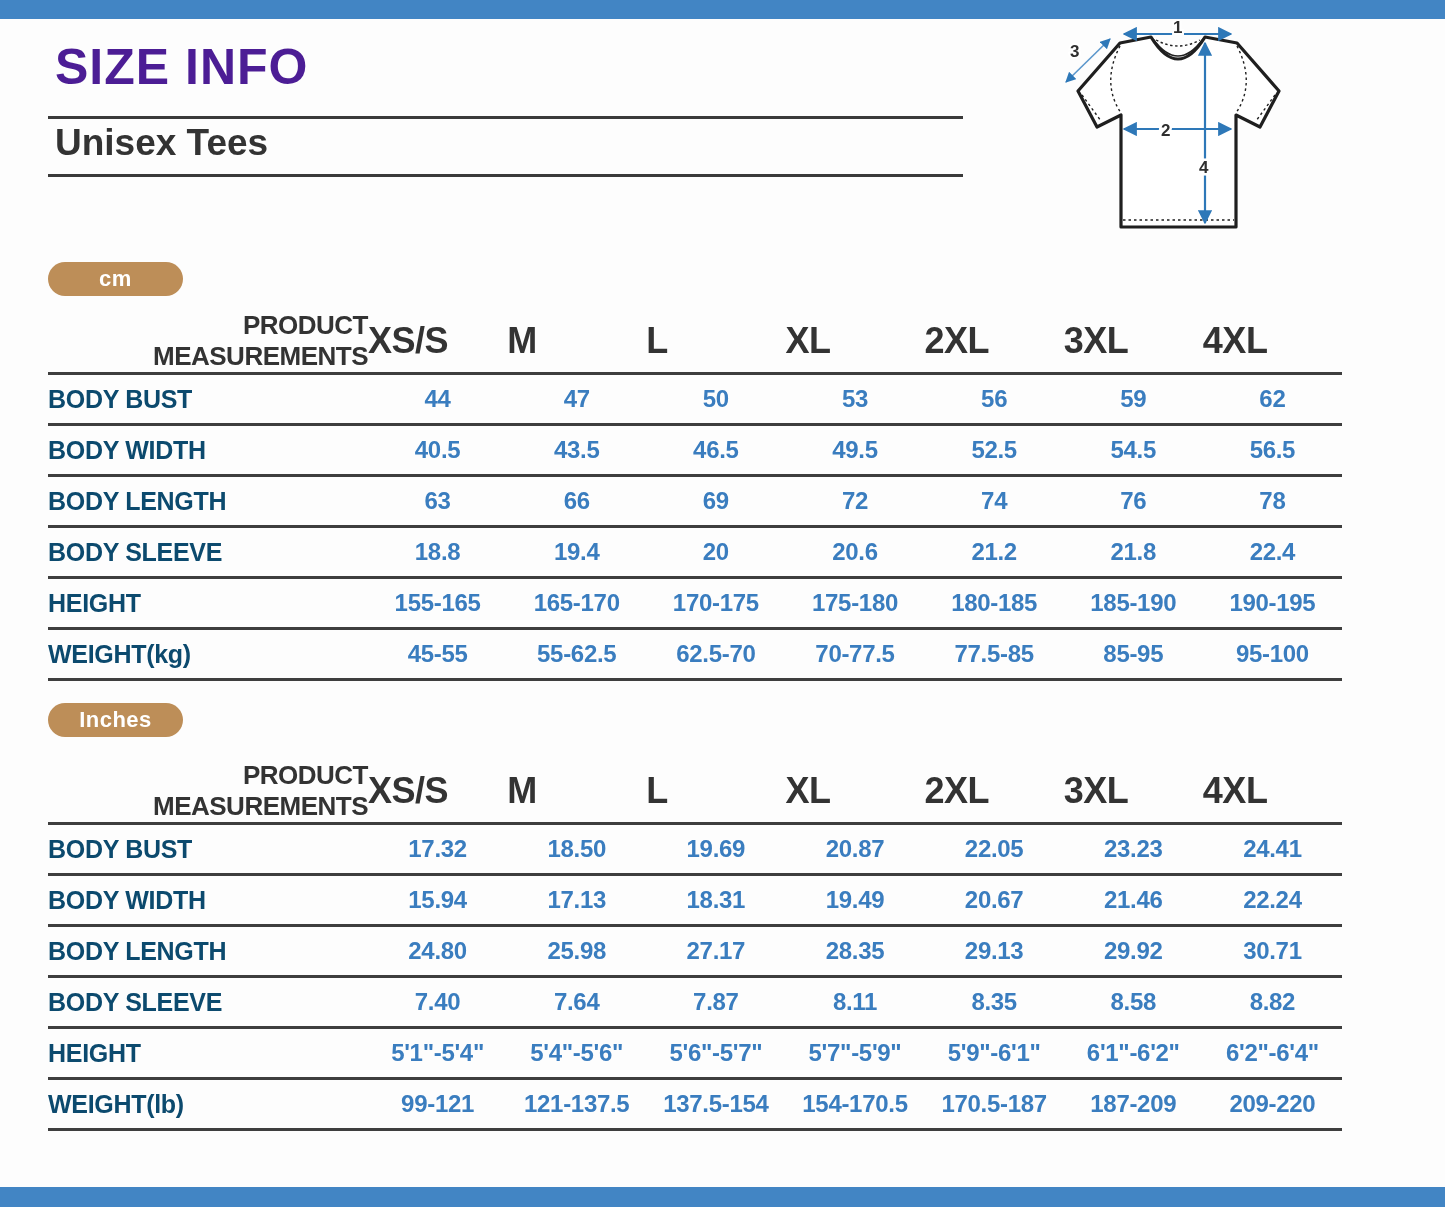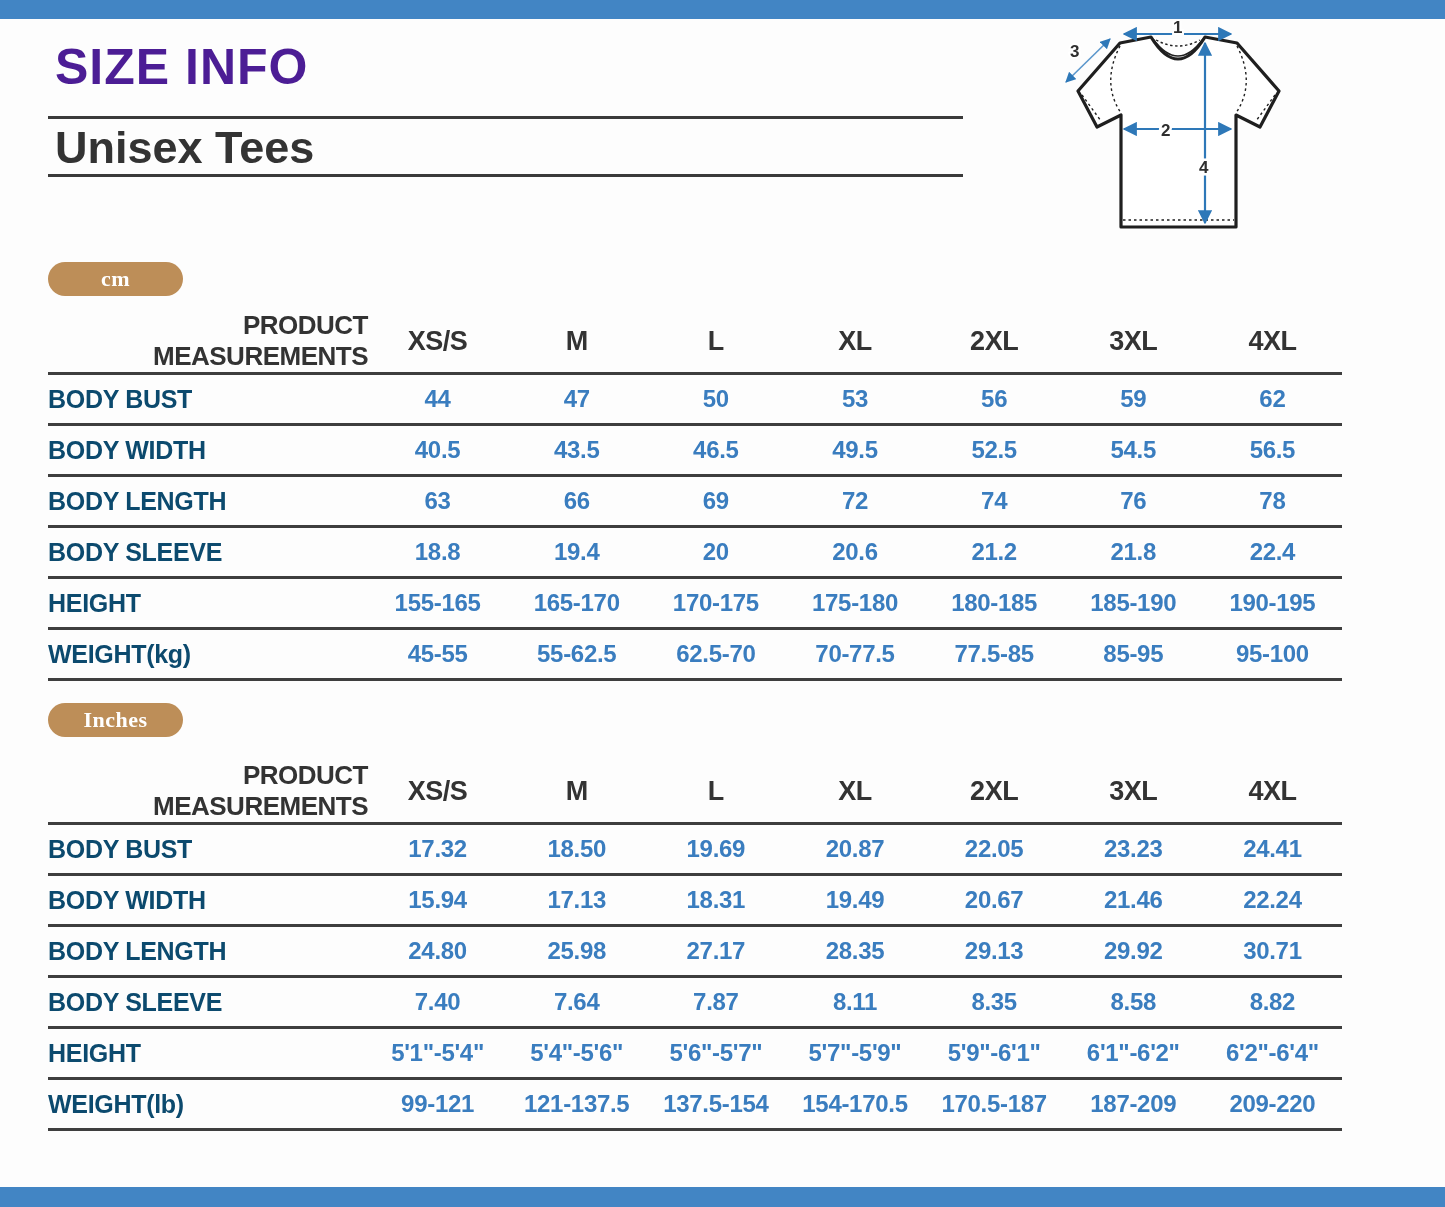--- a/index.html
+++ b/index.html
@@ -21,41 +21,40 @@
     position:absolute;left:55px;top:38px;
     font-size:50px;letter-spacing:1px;color:#4c1d95;
   }
   .rule{
     position:absolute;left:48px;width:915px;height:3px;background:#3a3a3a;
   }
   .rule1{top:116px;}
   .rule2{top:174px;}
   .page-subtitle{
     position:absolute;left:55px;top:122px;
-    font-size:45px;letter-spacing:0px;color:#333;
+    font-size:37px;letter-spacing:0px;color:#333;
   }
   .unit-badge{
     position:absolute;left:48px;width:135px;height:34px;
     background:#bd8e58;border-radius:17px;
     color:#fff;font-size:22px;
     display:flex;align-items:center;justify-content:center;
     letter-spacing:0.5px;
-    font-family:Liberation Serif, serif;
   }
   .badge-cm{top:262px;}
   .badge-in{top:703px;}
   .size-table{
     position:absolute;left:48px;width:1294px;
     border-collapse:collapse;table-layout:fixed;
   }
   .table-cm{top:310px;}
   .table-in{top:760px;}
   .size-table th,.size-table td{padding:0;margin:0;}
   .size-table thead th{
-    height:48px;font-size:27px;color:#333;text-align:center;
+    height:48px;font-size:36px;color:#333;text-align:left;
     letter-spacing:-0.5px;vertical-align:middle;
   }
   .size-table thead th.first{
     text-align:right;width:320px;font-size:26px;
   }
   .size-table tr{border-bottom:3px solid #3e3e3e;}
   .size-table tbody tr{height:51px;}
   .size-table tbody th{
     text-align:left;color:#0c4a6e;font-size:25px;letter-spacing:-0.3px;
     vertical-align:middle;

